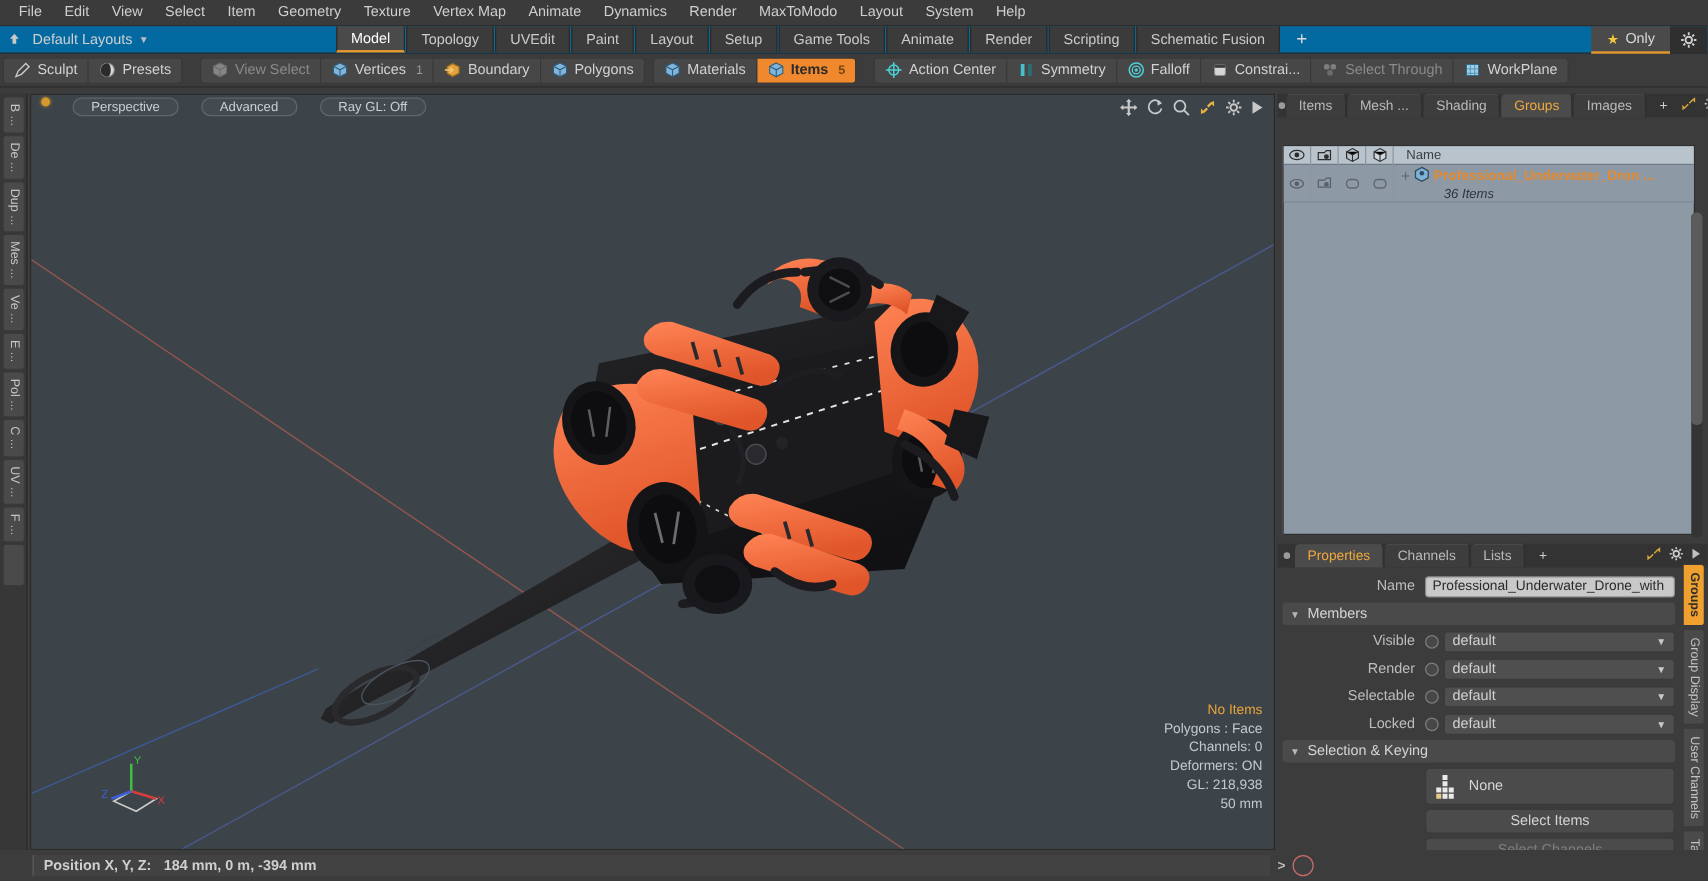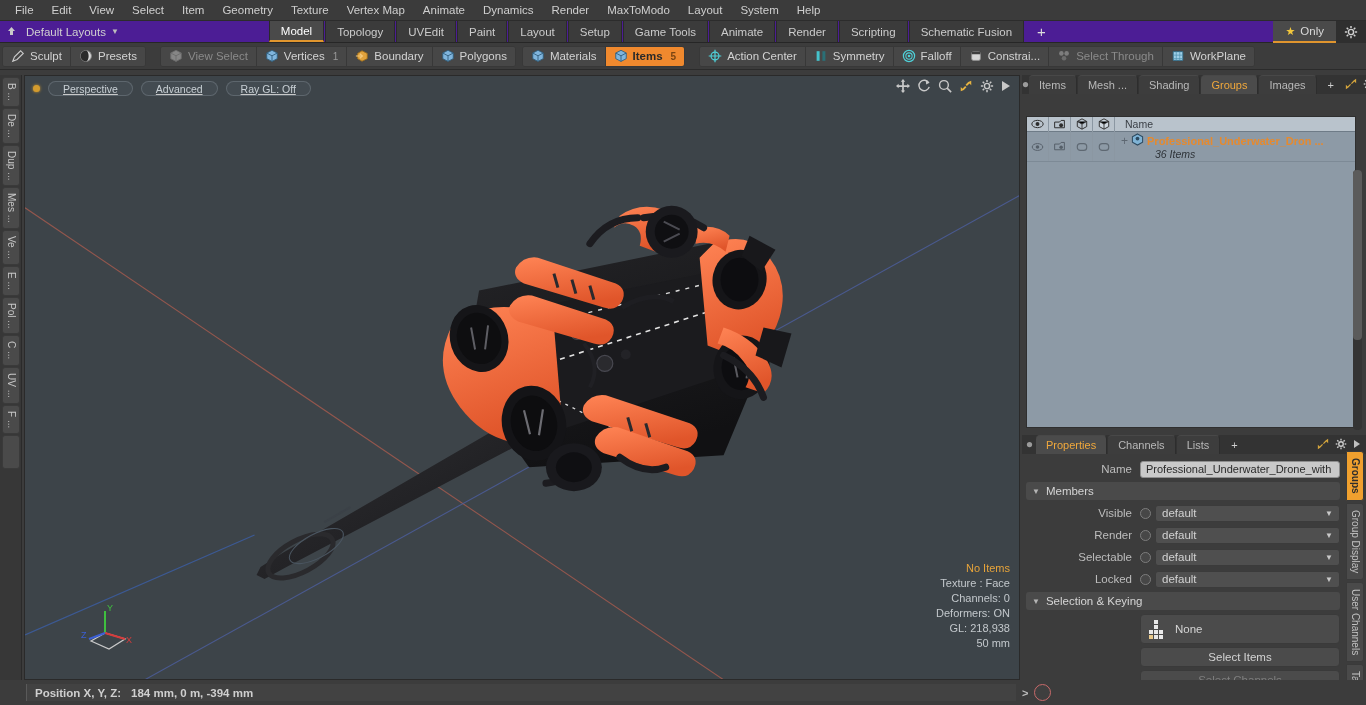--- a/index.html
+++ b/index.html
@@ -15,21 +15,21 @@
 
   
   .menubar{
     height:21px; background:#3b3b3b; display:flex; align-items:center;
     padding-left:6px; border-bottom:1px solid #2c2c2c;
   }
   .menubar .mi{ padding:2px 9px; color:#cfcfcf; font-size:11.5px; cursor:default; white-space:nowrap;}
 
   
   .layoutrow{
-    height:22px; background:#4c1d95; display:flex; align-items:stretch;
+    height:22px; background:#0369a1; display:flex; align-items:stretch;
     border-bottom:1px solid #262626; position:relative;
   }
   .home-ico{ width:22px; display:flex; align-items:center; justify-content:center; }
   .home-ico svg{ display:block; }
   .layouts-label{ display:flex; align-items:center; padding:0 10px 0 4px; color:#d0d0d0; font-size:11.5px; white-space:nowrap;}
   .layouts-label .carat{ margin-left:5px; font-size:8px; color:#bdbdbd;}
   .ltabs{ display:flex; align-items:stretch; margin-left:140px; }
   .ltab{
     display:flex; align-items:center; justify-content:center;
     padding:0 11px; font-size:11.5px; color:#cbcbcb;
@@ -82,21 +82,21 @@
   }
   .vtab.blank{ height:34px; }
 
   
   .vp{
     position:absolute; left:24px; top:0; width:996px; height:605px;
     background:#3d4449; border:1px solid #2a2a2a; overflow:hidden;
   }
   .vp-header{
     position:absolute; top:2px; left:0; width:100%; height:20px;
-    display:flex; align-items:center; padding-left:8px; gap:8px; z-index:6;text-decoration:underline;
+    display:flex; align-items:flex-start; padding-left:8px; gap:18px; z-index:6;
   }
   .dot-amber{ width:7px;height:7px;border-radius:50%;background:#d39b2e; box-shadow:0 0 3px #d39b2e;}
   .vp-pill{
     height:15px; line-height:15px; padding:0 14px; border-radius:8px;
     background:rgba(70,78,84,.75); border:1px solid rgba(120,130,138,.5);
     color:#c9d0d5; font-size:10.5px; text-align:center; cursor:default;
   }
   .vp-tools{ position:absolute; right:8px; top:3px; display:flex; gap:7px; align-items:center; z-index:6;}
   .vp-tools svg{ display:block; }
 
@@ -574,21 +574,21 @@
         </span>
         <span>
           <svg width="10" height="12" viewBox="0 0 10 12">
               <path d="M1 1 L9 6 L1 11 Z" fill="#c8c8c8"></path>
             </svg>
         </span>
       </div>
 
       <div class="vp-stats">
         <div class="hl">No Items</div>
-        <div>Texture : Face</div>
+        <div>Polygons : Face</div>
         <div>Channels: 0</div>
         <div>Deformers: ON</div>
         <div>GL: 218,938</div>
         <div>50 mm</div>
       </div>
 
       <svg class="gizmo" viewBox="0 0 64 58">
         <path d="M14 40 L28 32 L48 38 L32 48 Z" fill="none" stroke="#c9c9c9" stroke-width="1.3"></path>
         <line x1="28" y1="32" x2="28" y2="10" stroke="#3fbf3f" stroke-width="2"></line>
         <line x1="28" y1="32" x2="48" y2="38" stroke="#d63b3b" stroke-width="2"></line>

